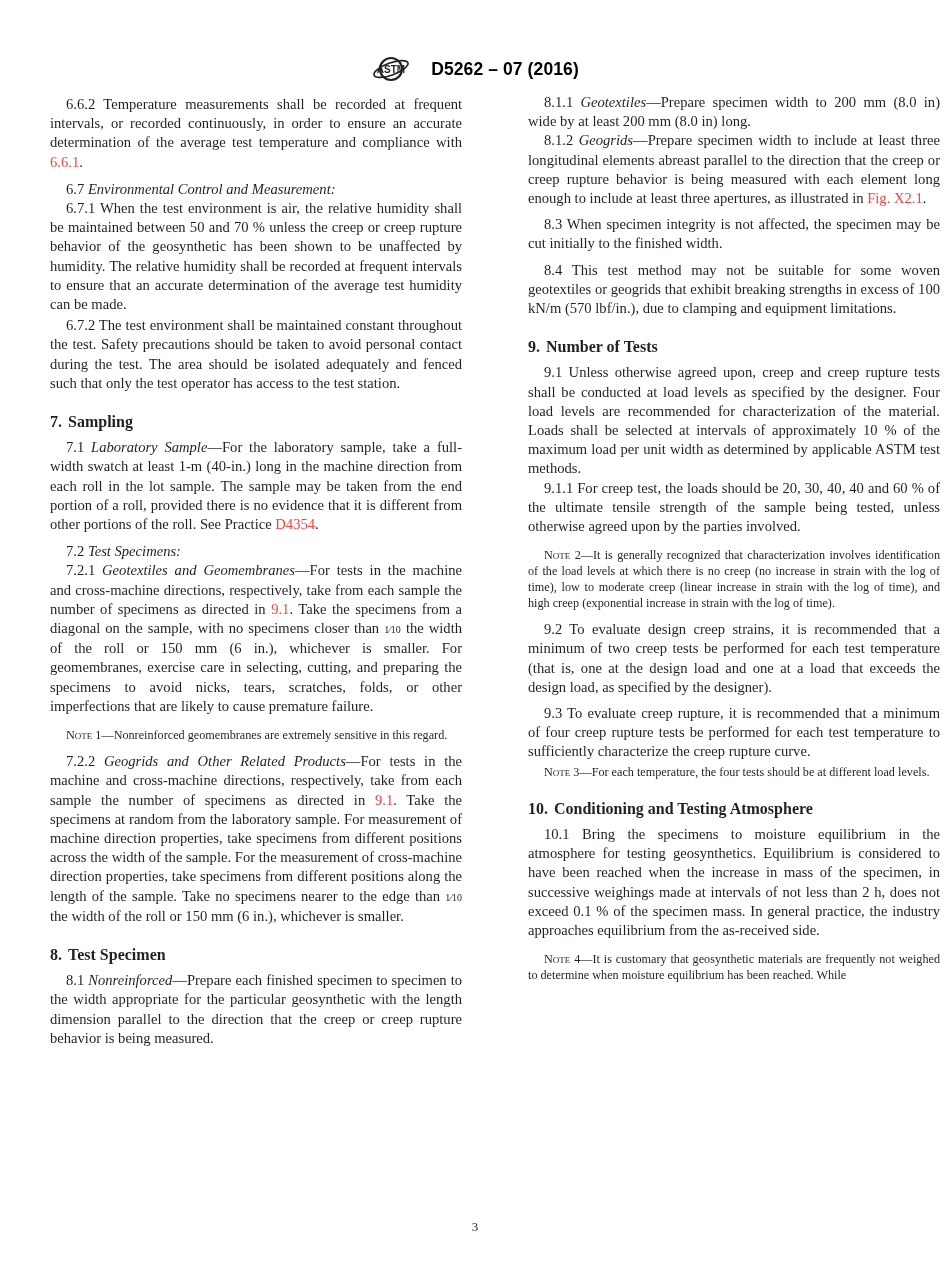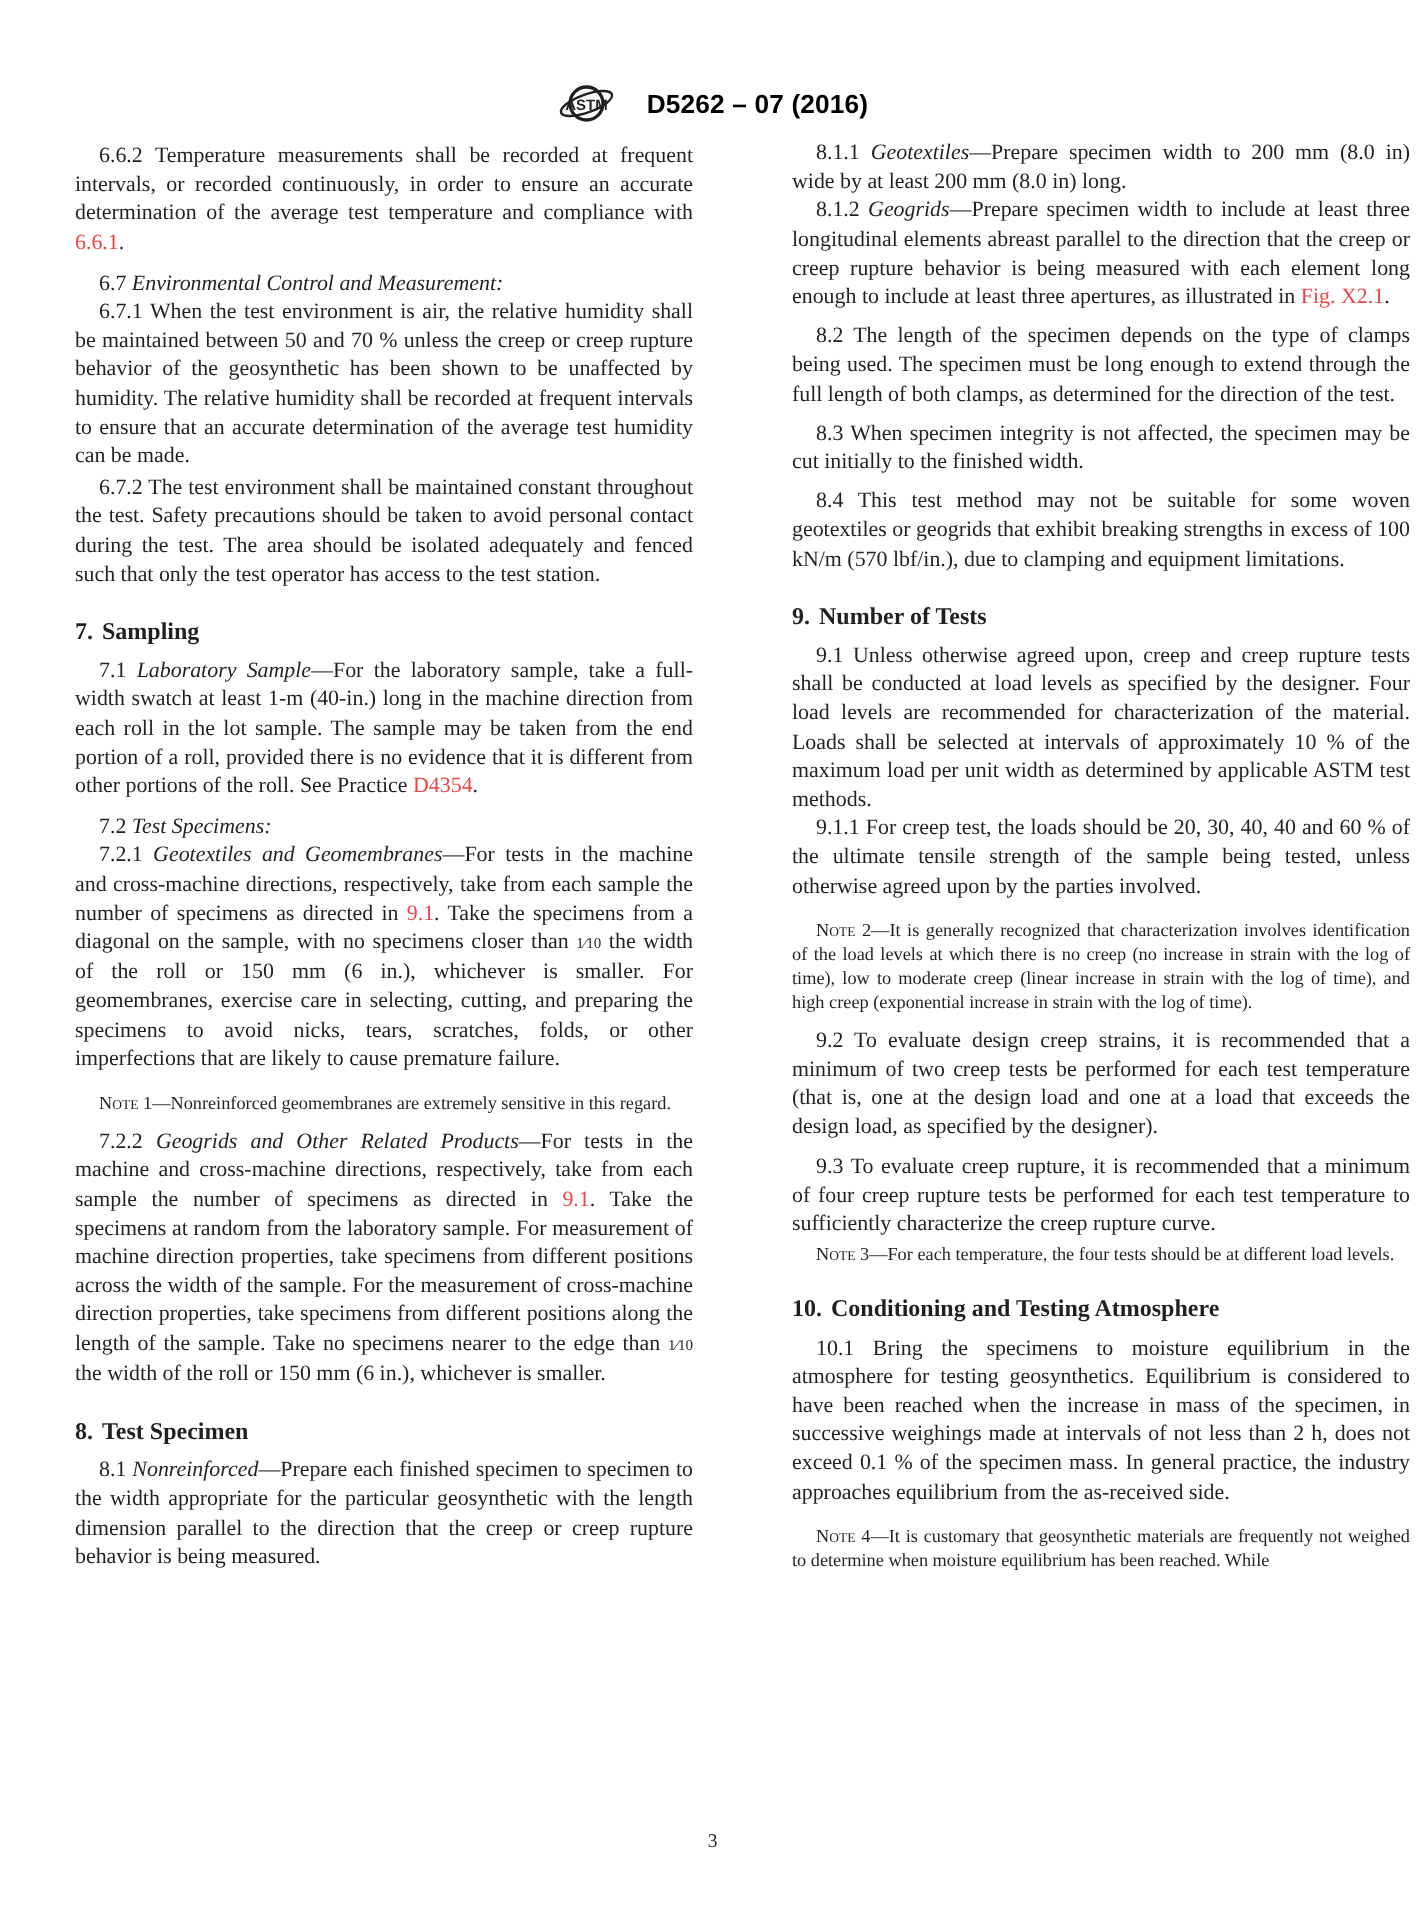--- a/index.html
+++ b/index.html
@@ -51,21 +51,20 @@
   <p class="note"><span class="note-label">Note 1</span><span>—Nonreinforced geomembranes are extremely sensitive in this regard.</span></p>
   <p><span>7.2.2 </span><i>Geogrids and Other Related Products</i><span>—For tests in the machine and cross-machine directions, respectively, take from each sample the number of specimens as directed in </span><span class="link">9.1</span><span>. Take the specimens at random from the laboratory sample. For measurement of machine direction properties, take specimens from different positions across the width of the sample. For the measurement of cross-machine direction properties, take specimens from different positions along the length of the sample. Take no specimens nearer to the edge than </span><span class="frac">1⁄10</span><span> the width of the roll or 150 mm (6 in.), whichever is smaller.</span></p>
 
   <div class="sec-head"><span class="num">8.</span><span>Test Specimen</span></div>
   <p><span>8.1 </span><i>Nonreinforced</i><span>—Prepare each finished specimen to specimen to the width appropriate for the particular geosynthetic with the length dimension parallel to the direction that the creep or creep rupture behavior is being measured.</span></p>
 </div>
 
 <div class="col right">
   <p><span>8.1.1 </span><i>Geotextiles</i><span>—Prepare specimen width to 200 mm (8.0 in) wide by at least 200 mm (8.0 in) long.</span></p>
   <p><span>8.1.2 </span><i>Geogrids</i><span>—Prepare specimen width to include at least three longitudinal elements abreast parallel to the direction that the creep or creep rupture behavior is being measured with each element long enough to include at least three apertures, as illustrated in </span><span class="link">Fig. X2.1</span>.</p>
-  <p class="gap">8.2 The length of the specimen depends on the type of clamps being used. The specimen must be long enough to extend through the full length of both clamps, as determined for the direction of the test.</p>
   <p class="gap">8.3 When specimen integrity is not affected, the specimen may be cut initially to the finished width.</p>
   <p class="gap">8.4 This test method may not be suitable for some woven geotextiles or geogrids that exhibit breaking strengths in excess of 100 kN/m (570 lbf/in.), due to clamping and equipment limitations.</p>
 
   <div class="sec-head"><span class="num">9.</span><span>Number of Tests</span></div>
   <p>9.1 Unless otherwise agreed upon, creep and creep rupture tests shall be conducted at load levels as specified by the designer. Four load levels are recommended for characterization of the material. Loads shall be selected at intervals of approximately 10 % of the maximum load per unit width as determined by applicable ASTM test methods.</p>
   <p>9.1.1 For creep test, the loads should be 20, 30, 40, 40 and 60 % of the ultimate tensile strength of the sample being tested, unless otherwise agreed upon by the parties involved.</p>
   <p class="note"><span class="note-label">Note 2</span><span>—It is generally recognized that characterization involves identification of the load levels at which there is no creep (no increase in strain with the log of time), low to moderate creep (linear increase in strain with the log of time), and high creep (exponential increase in strain with the log of time).</span></p>
   <p>9.2 To evaluate design creep strains, it is recommended that a minimum of two creep tests be performed for each test temperature (that is, one at the design load and one at a load that exceeds the design load, as specified by the designer).</p>
   <p class="gap">9.3 To evaluate creep rupture, it is recommended that a minimum of four creep rupture tests be performed for each test temperature to sufficiently characterize the creep rupture curve.</p>
   <p class="note tight"><span class="note-label">Note 3</span><span>—For each temperature, the four tests should be at different load levels.</span></p>

